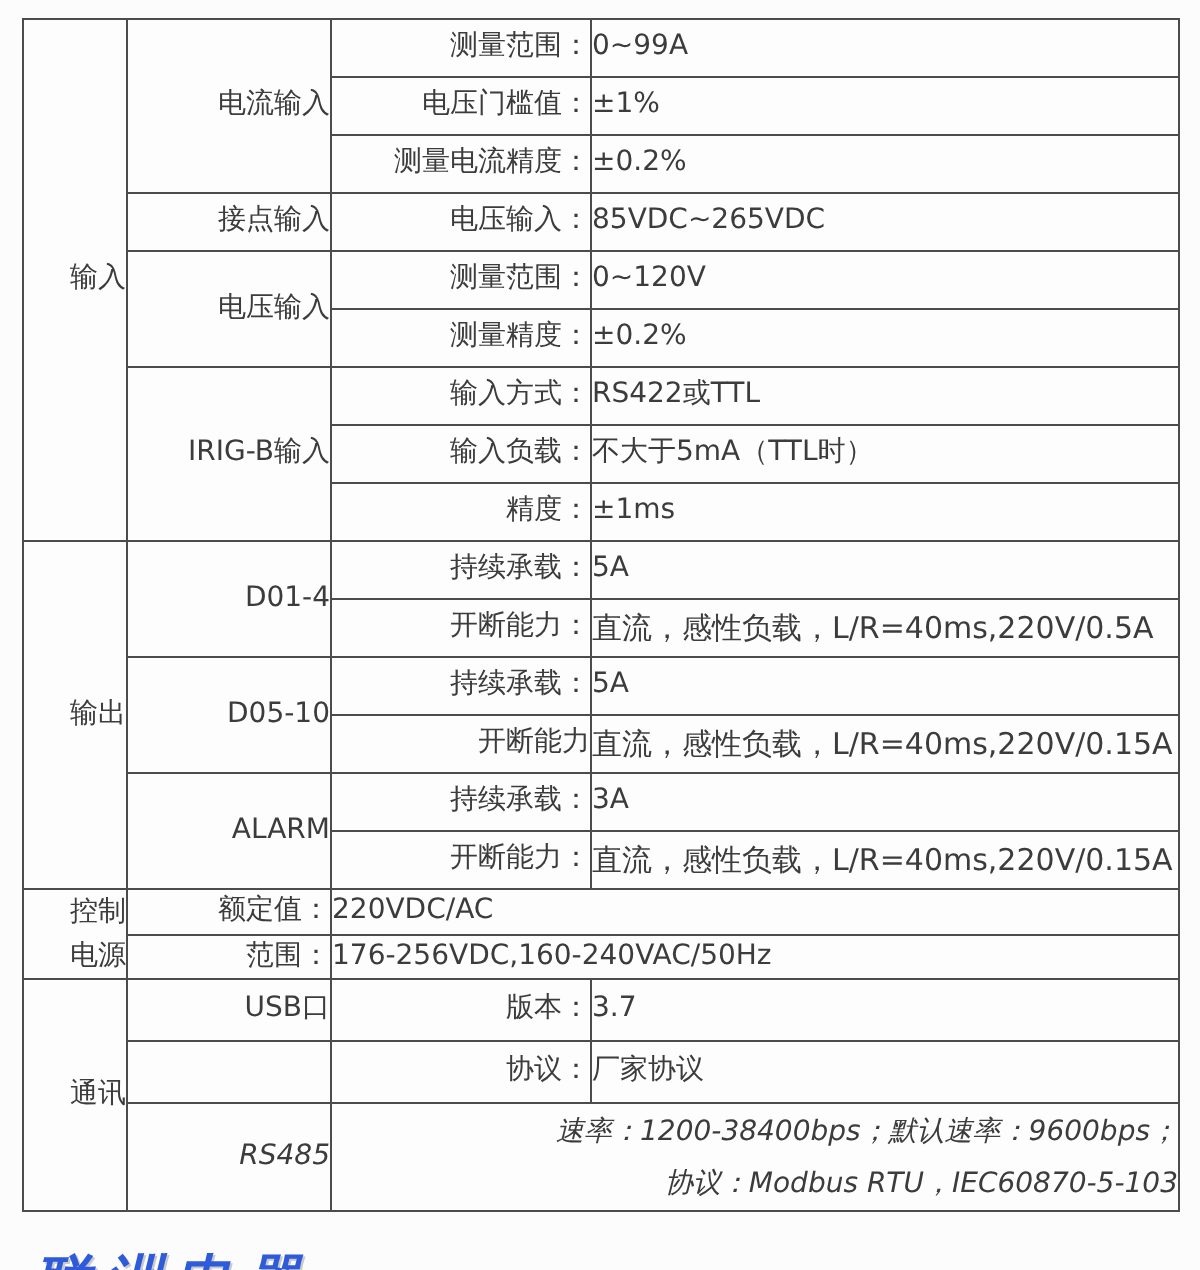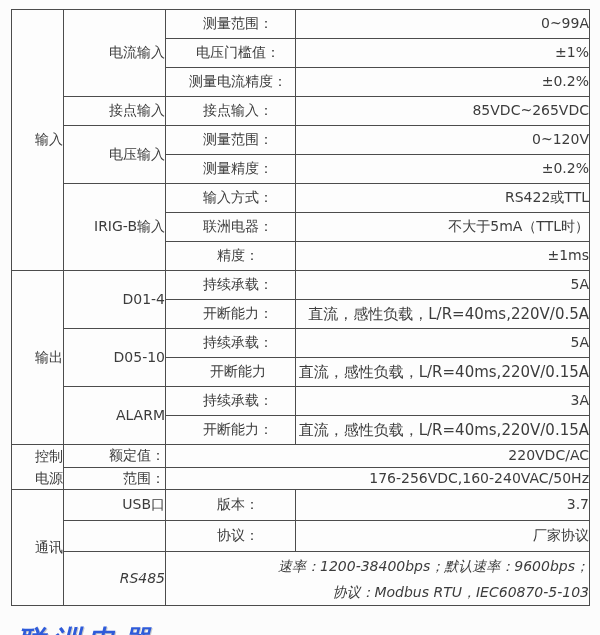--- a/index.html
+++ b/index.html
@@ -23,22 +23,22 @@
     color: #3c3c3c;
   }
   td {
     border: 1px solid #4c4c4c;
     vertical-align: middle;
     line-height: 1.25;
     overflow: hidden;
   }
   td.cat   { text-align: right; }
   td.sub   { text-align: right; }
-  td.param { text-align: center; padding-left: 15px; white-space: nowrap; }
-  td.value { text-align: right; white-space: nowrap; }
+  td.param { text-align: right; padding-left: 15px; white-space: nowrap; }
+  td.value { text-align: left; white-space: nowrap; }
   td.value.long { font-size: 15px; }
   td.merged-left {
     text-align: right; padding-left: 15px;
     line-height: 26px; white-space: nowrap;
   }
   tr.h-std   { height: 29px; }
   tr.h-power { height: 14px; }
   tr.h-usb   { height: 31px; }
   tr.h-rs    { height: 54px; font-style: italic; }
   .cat-line { display: block; line-height: 22px; }
@@ -78,39 +78,39 @@
       <tr class="h-std">
         <td class="param">电压门槛值：</td>
         <td class="value">±1%</td>
       </tr>
       <tr class="h-std">
         <td class="param">测量电流精度：</td>
         <td class="value">±0.2%</td>
       </tr>
       <tr class="h-std">
         <td class="sub">接点输入</td>
-        <td class="param">接点输入：</td>
+        <td class="param">电压输入：</td>
         <td class="value">85VDC~265VDC</td>
       </tr>
       <tr class="h-std">
         <td class="sub" rowspan="2">电压输入</td>
         <td class="param">测量范围：</td>
         <td class="value">0~120V</td>
       </tr>
       <tr class="h-std">
         <td class="param">测量精度：</td>
         <td class="value">±0.2%</td>
       </tr>
       <tr class="h-std">
         <td class="sub" rowspan="3">IRIG-B输入</td>
         <td class="param">输入方式：</td>
         <td class="value">RS422或TTL</td>
       </tr>
       <tr class="h-std">
-        <td class="param">联洲电器：</td>
+        <td class="param">输入负载：</td>
         <td class="value">不大于5mA（TTL时）</td>
       </tr>
       <tr class="h-std">
         <td class="param">精度：</td>
         <td class="value">±1ms</td>
       </tr>
 
       <tr class="h-std">
         <td class="cat" rowspan="6">输出</td>
         <td class="sub" rowspan="2">D01-4</td>

